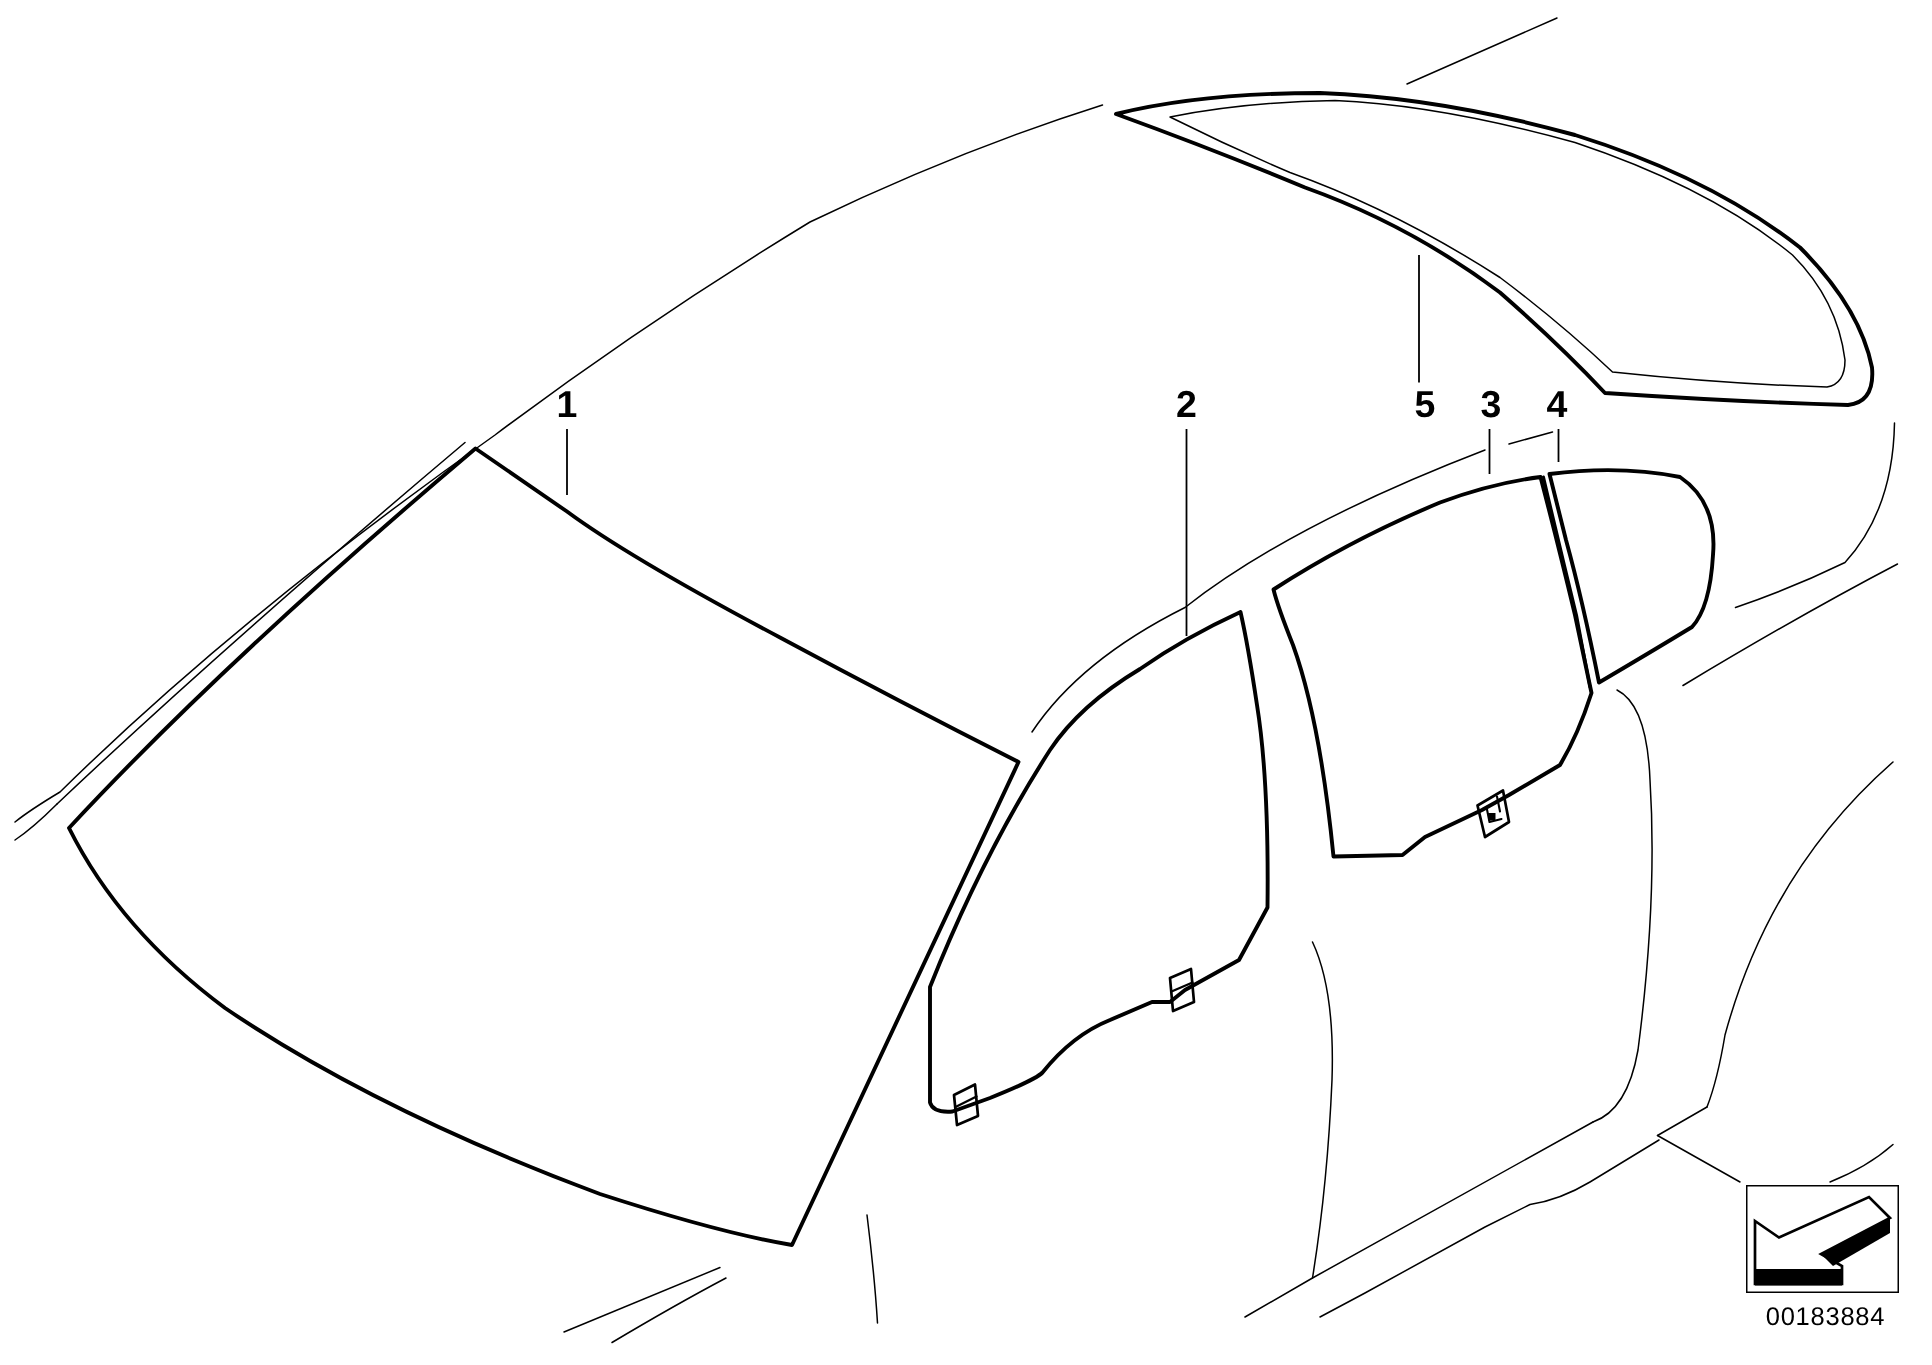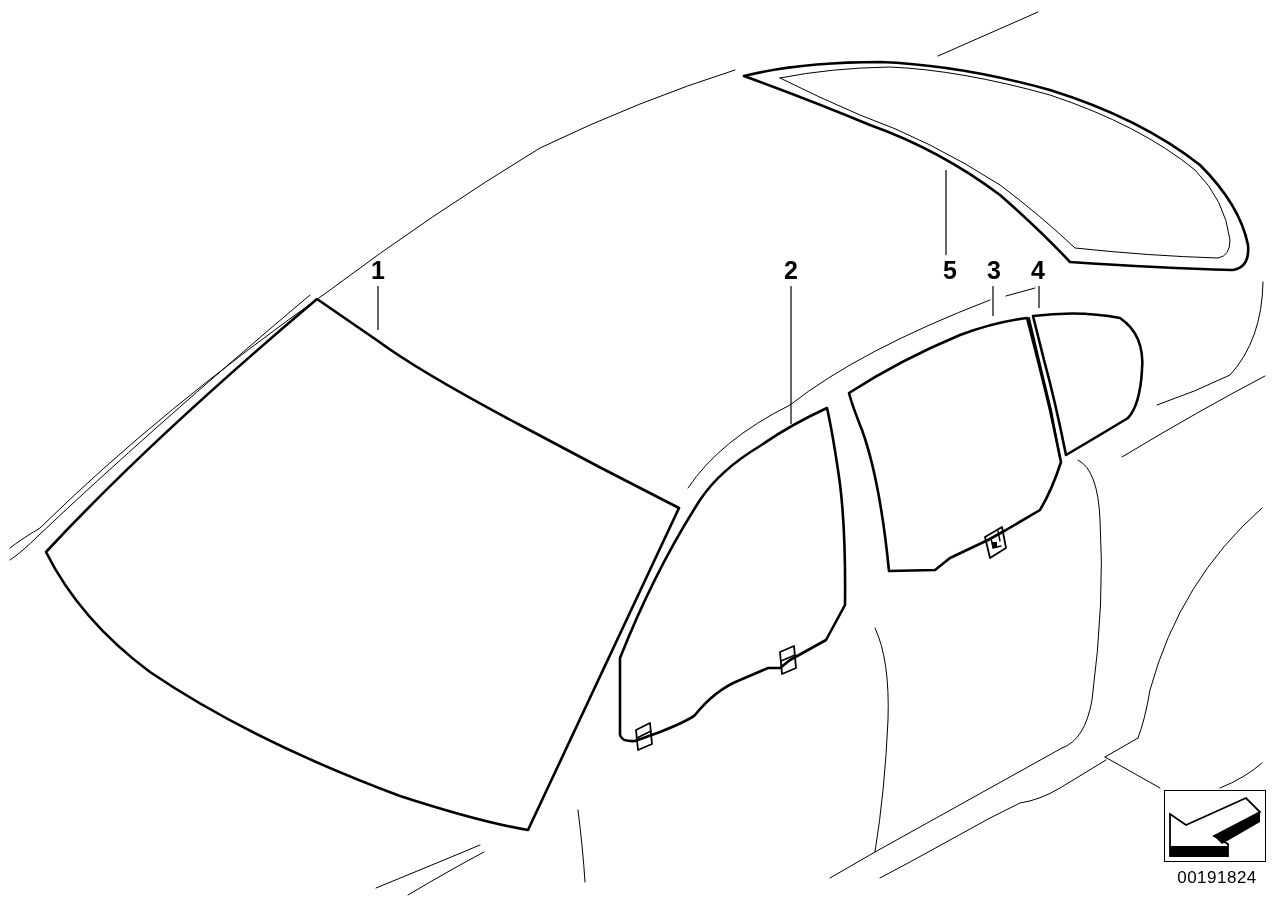--- a/index.html
+++ b/index.html
@@ -144,13 +144,13 @@
 <div class="callout" style="left:950px; top:258px;">5</div>
 <div class="callout" style="left:994px; top:258px;">3</div>
 <div class="callout" style="left:1038px; top:258px;">4</div>
 
 <div id="ref-box"></div>
 <svg style="position:absolute; left:1164px; top:790px; width:102px; height:72px;" viewBox="0 0 102 72">
   <path d="M6,66 L6,24 L22,35 L82,8 L96,22 L50,46 L64,54 L64,66 Z" fill="#fff" stroke="#000" stroke-width="1.8" stroke-linejoin="miter"></path>
   <path d="M96,22 L96,32 L58,54 L50,46 Z" fill="#000"></path>
   <rect x="6" y="56" width="58" height="11" fill="#000"></rect>
 </svg>
-<div id="ref-number">00191824</div>
+<div id="ref-number">00183884</div>
 
 </body></html>

